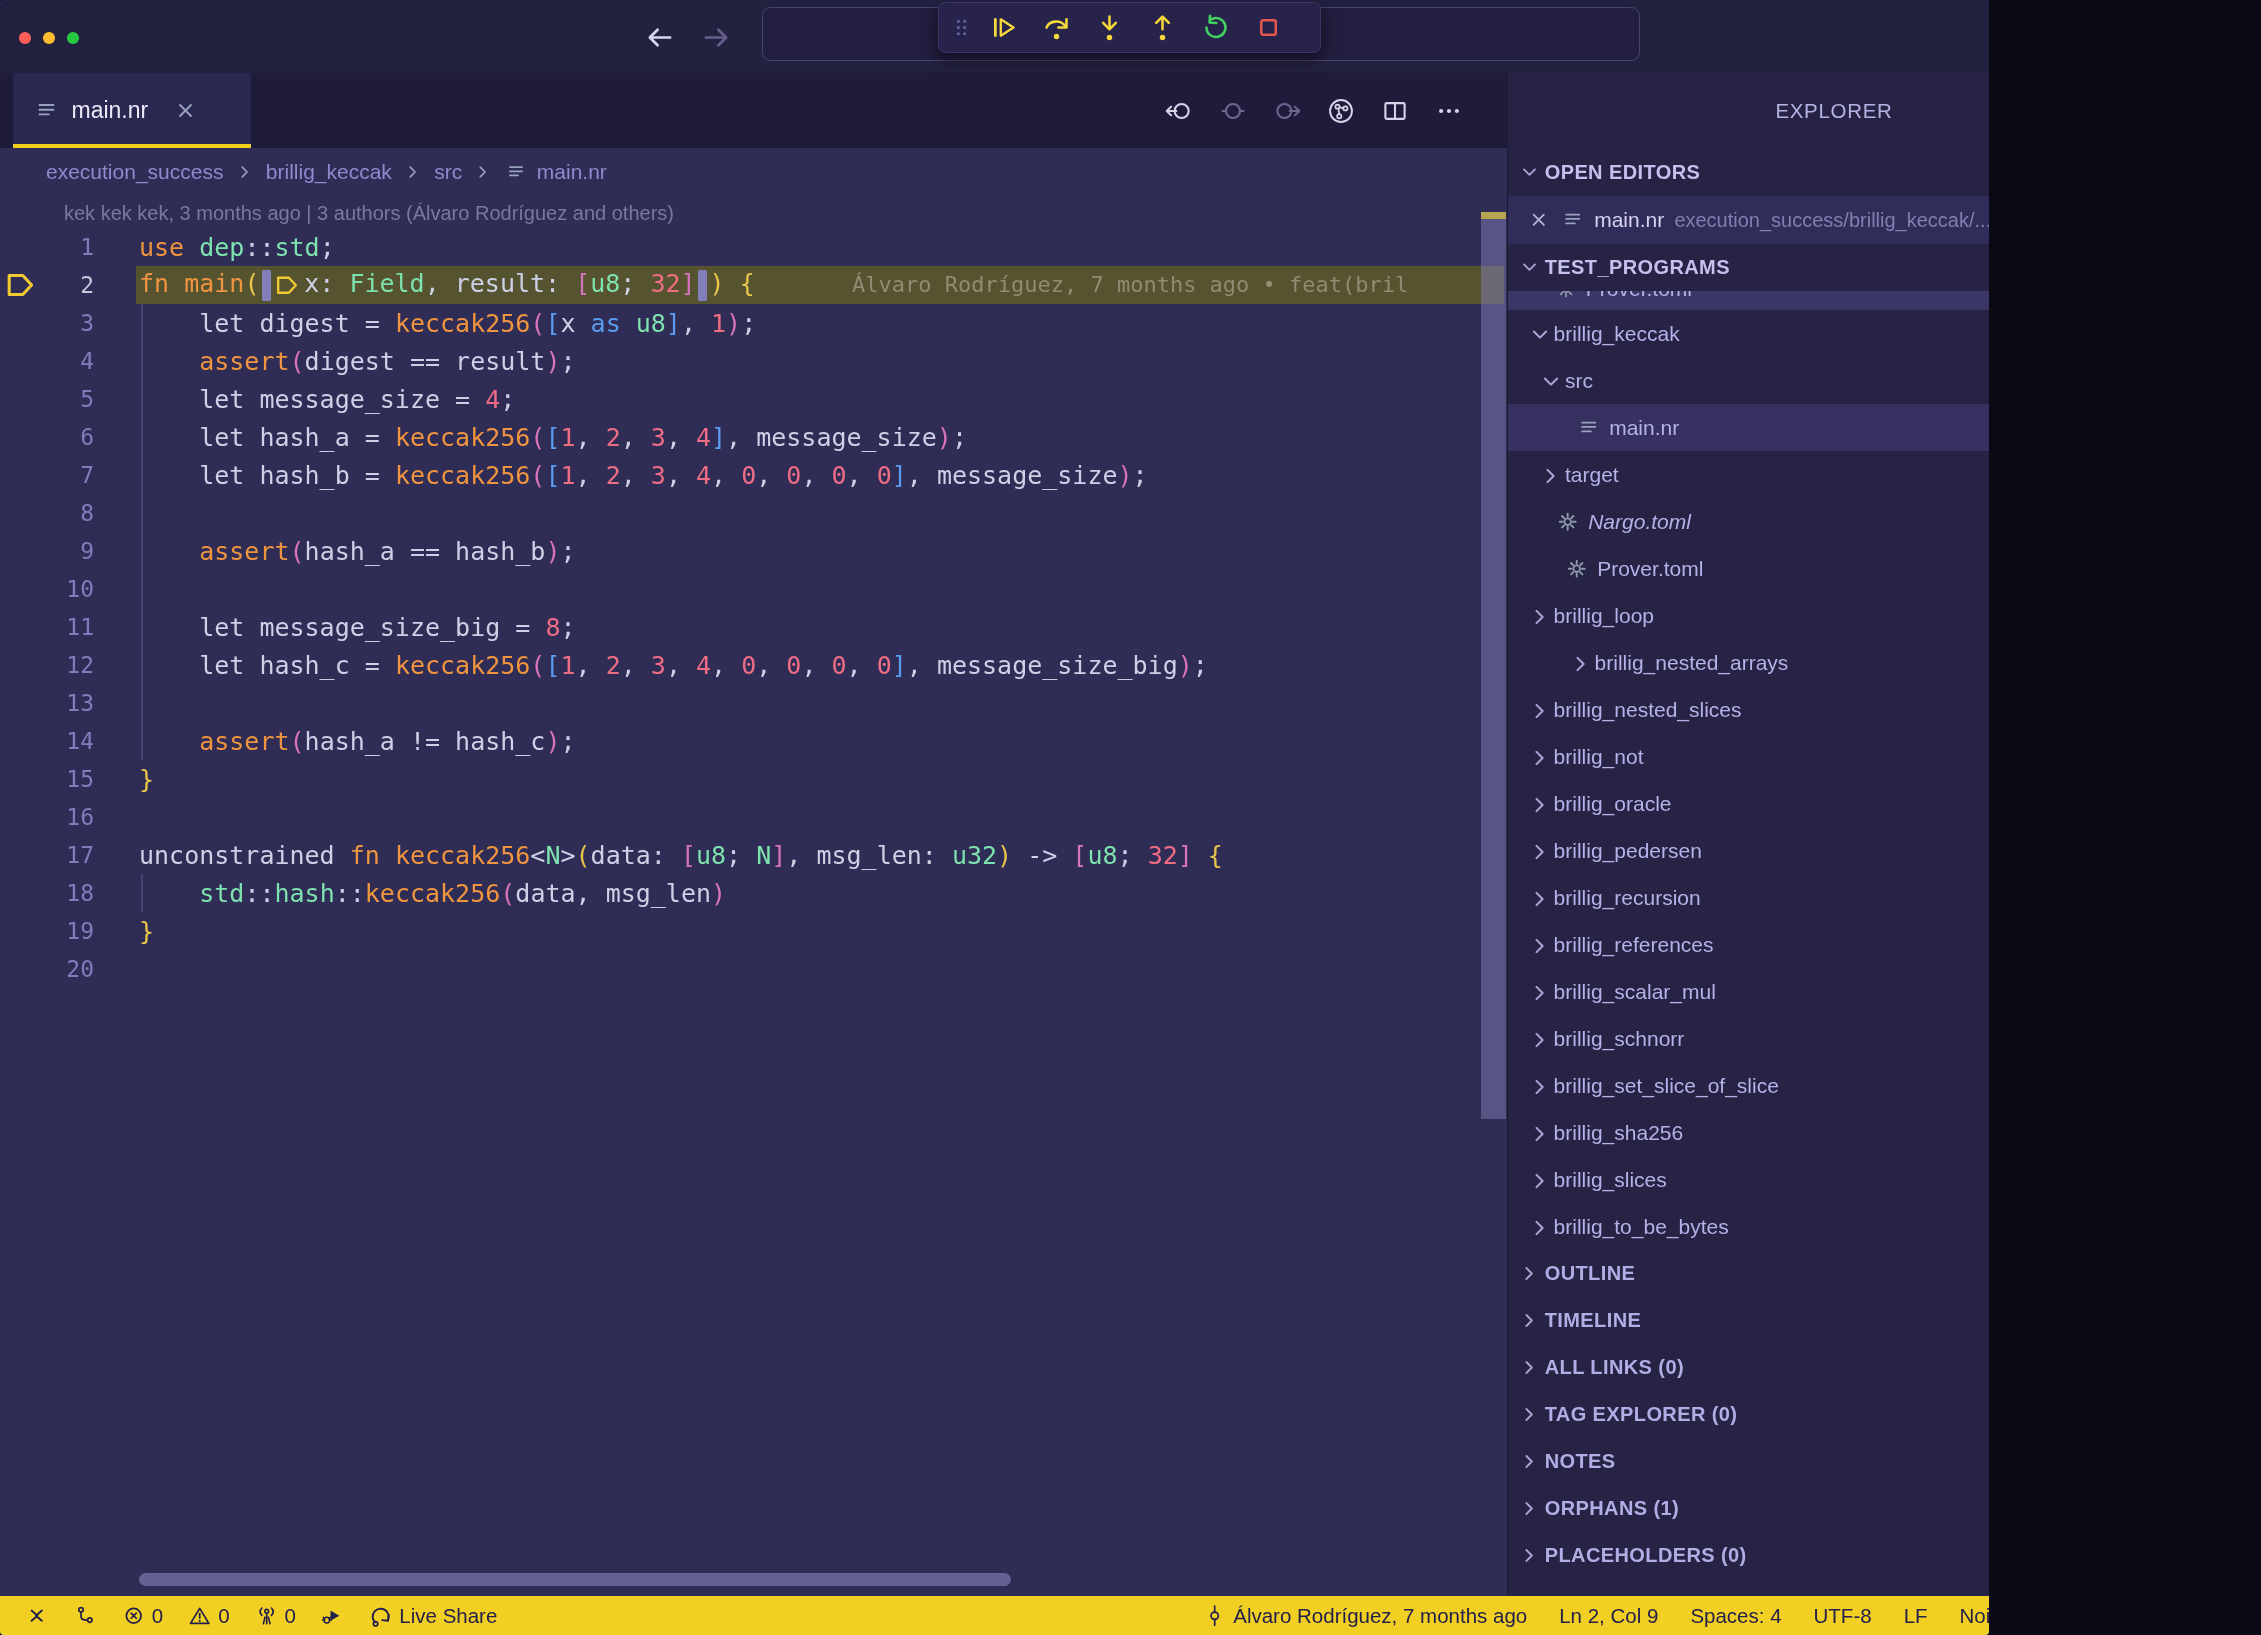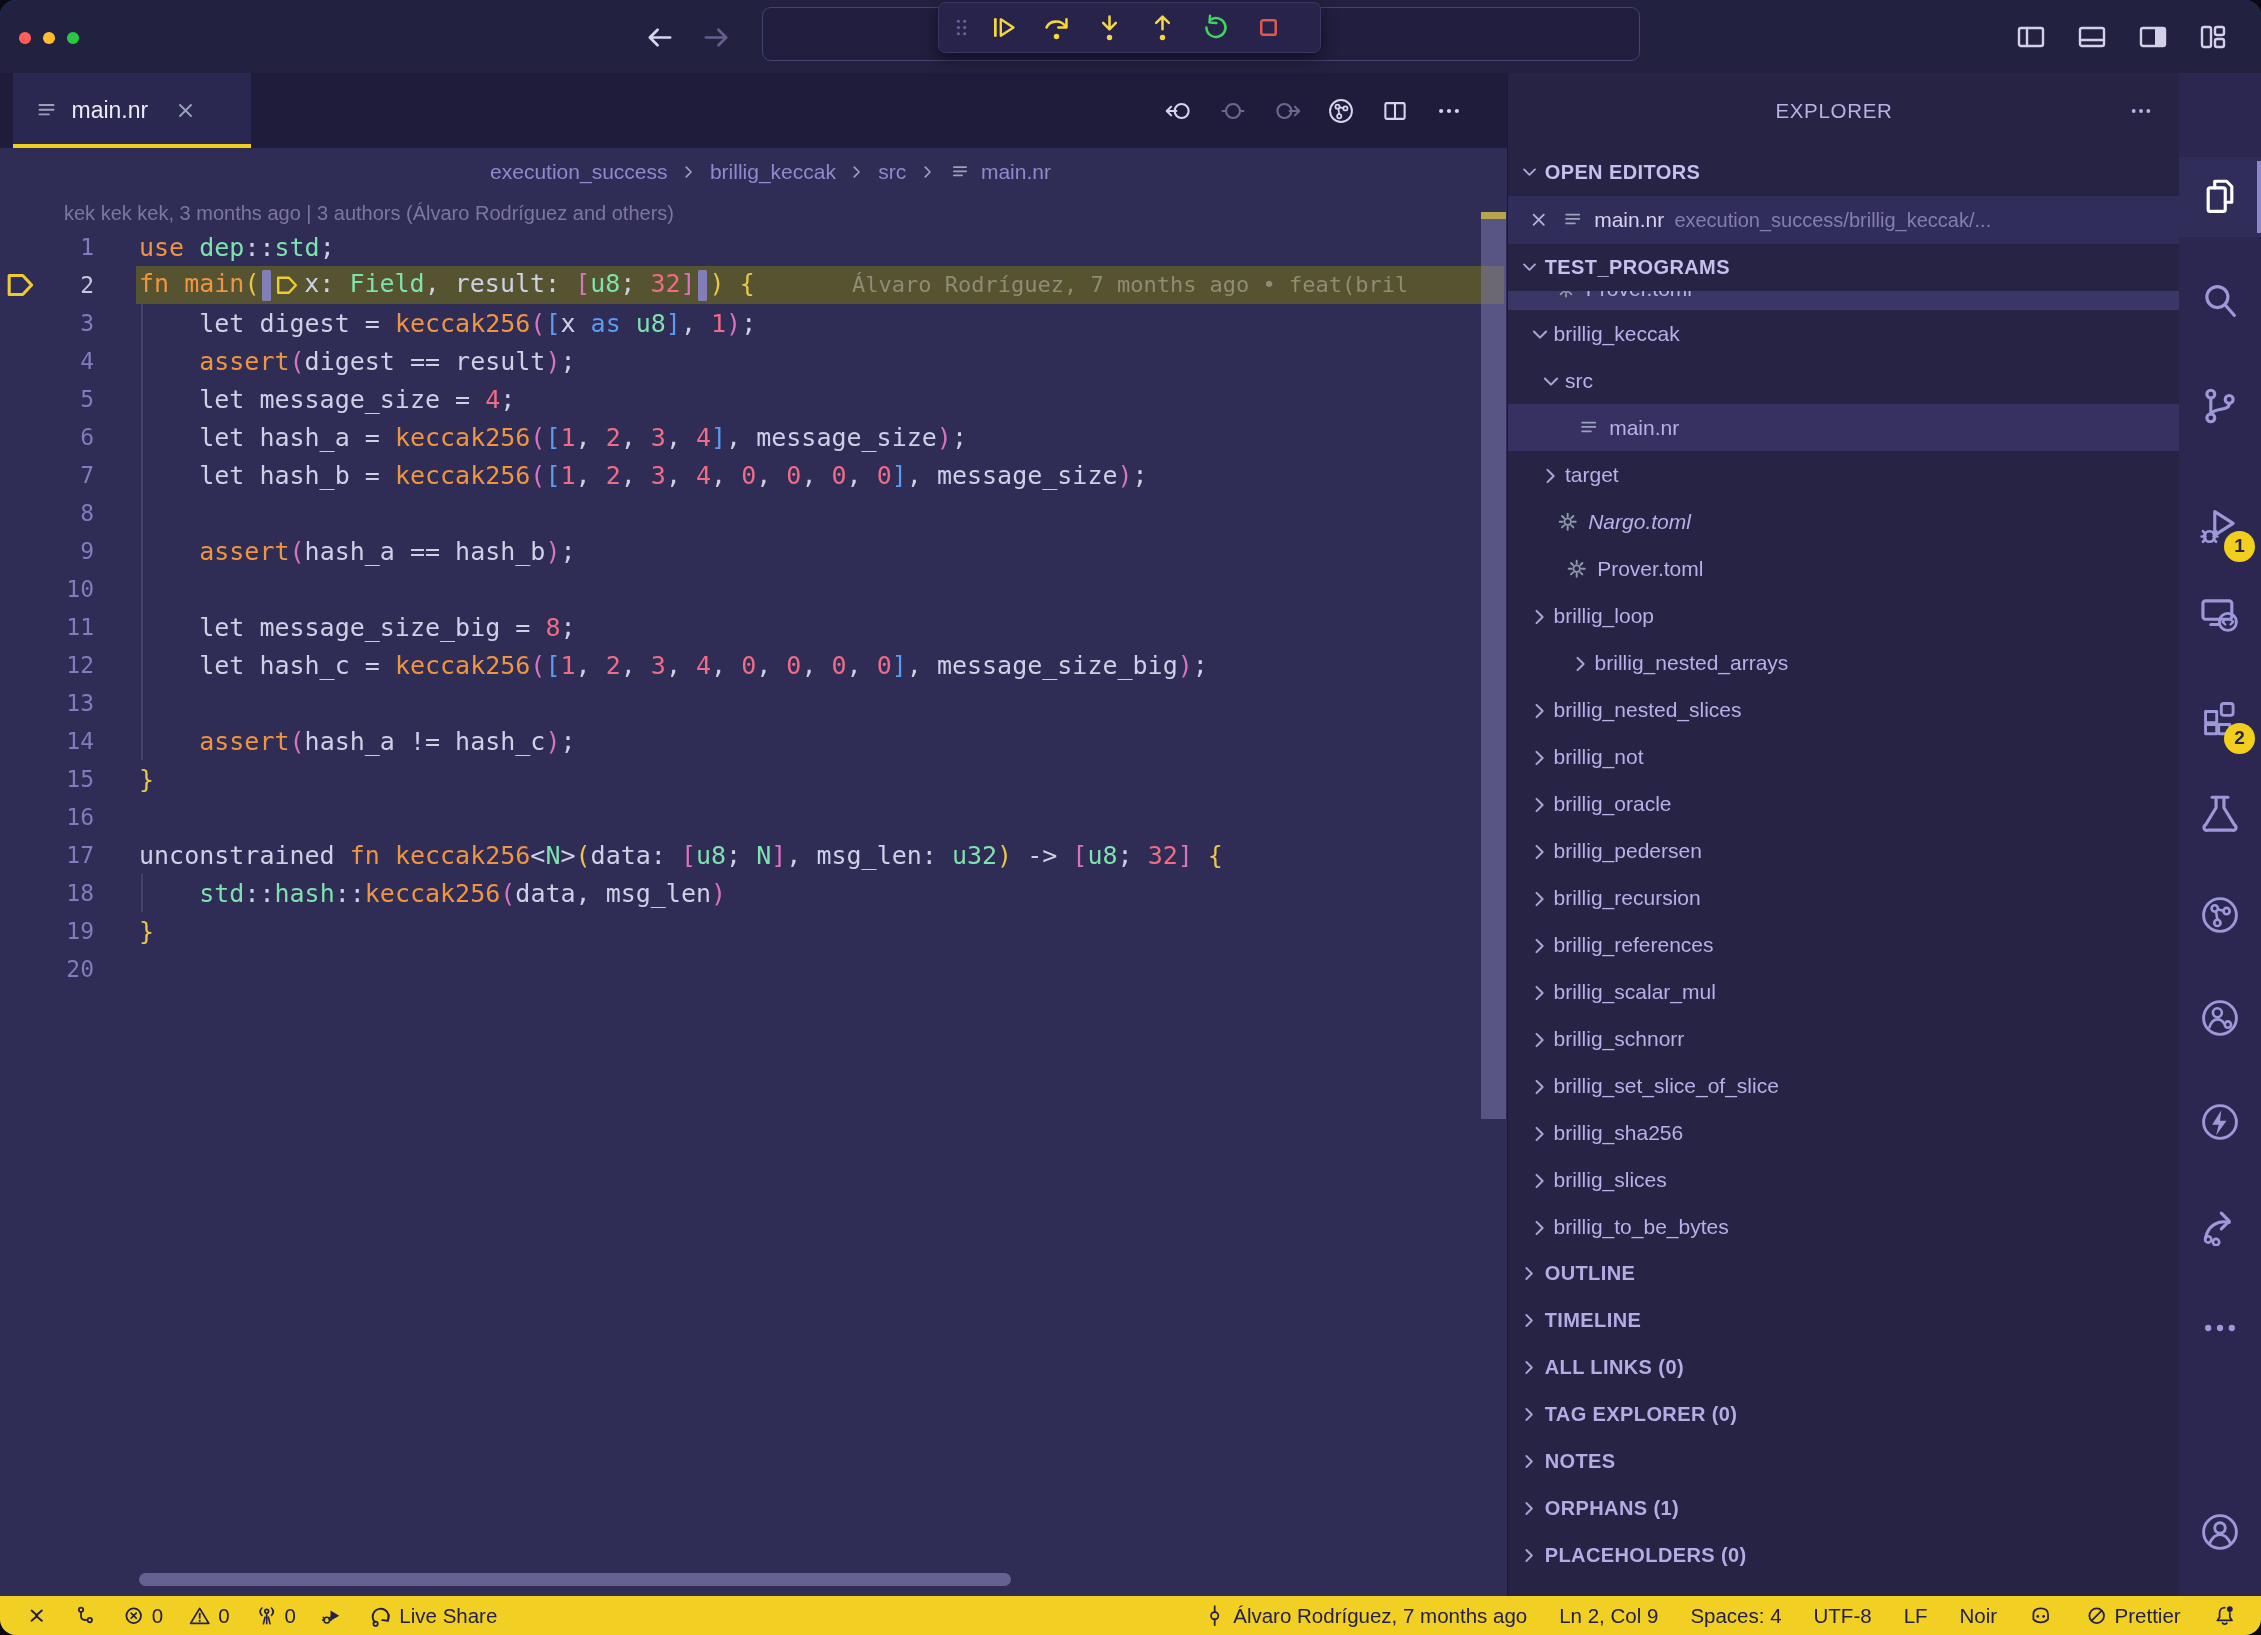--- a/index.html
+++ b/index.html
@@ -1,18 +1,18 @@
 <!DOCTYPE html>
 <html style="font-size:11.7px"><head>
 <meta charset="utf-8">
 <style>
   html,body{margin:0;padding:0;background:#0b0a14;}
   *{box-sizing:border-box;}
-  .screen{position:relative;width:2261px;height:1635px;background:#1d4ed8;overflow:hidden;
-          border-radius:16px;font-family:"Liberation Sans",sans-serif;}
+  .screen{position:relative;width:1989px;height:1635px;background:#1d4ed8;overflow:hidden;
+          border-radius:4px;font-family:"Liberation Sans",sans-serif;}
   
   .titlebar{position:absolute;left:0;top:0;width:2261px;height:73px;background:#232140;}
   .lights{position:absolute;left:19px;top:32px;display:flex;gap:12.4px;}
   .light{width:11.7px;height:11.7px;border-radius:50%;}
   .navarrows{position:absolute;left:644px;top:22px;display:flex;gap:26px;align-items:center;}
   .navarrows .ic{width:31px;height:31px;}
   .cmdcenter{position:absolute;left:762px;top:7.3px;width:878px;height:54px;border:1.5px solid #47436f;
              border-radius:8.8px;background:#211e3f;}
   .dbgbar{position:absolute;left:938px;top:1.5px;width:383px;height:51px;background:#27234a;border:0.7px solid #3a3666;
           border-radius:7.3px;box-shadow:0 5.9px 16px rgba(0,0,0,.5);display:flex;align-items:center;padding:0 10.2px;gap:5.9px;}
@@ -25,22 +25,22 @@
   .editorcol{position:absolute;left:0;top:73px;width:1507px;height:1523px;background:#2f2c55;}
   .tabbar{position:absolute;left:0;top:0;width:1507px;height:75px;background:#1f1c3b;}
   .tab{position:absolute;left:13px;top:0;height:75px;width:238px;background:#2a2750;display:flex;align-items:center;
        padding:0 20.5px;gap:13px;}
   .tab:after{content:"";position:absolute;left:0;right:0;bottom:0;height:4.4px;background:#f2cf1f;}
   .tab .ic{width:25px;height:25px;color:#9aa3bd;}
   .tablabel{font-size:23px;color:#eceaf8;}
   .tabclose{width:22px;height:22px;color:#b9b6d6;margin-left:11.7px;}
   .edactions{position:absolute;right:44px;top:0;height:75px;display:flex;align-items:center;gap:26px;}
   .edactions .ic{width:28px;height:28px;}
-  .breadcrumbs{position:absolute;left:0;top:75px;width:1507px;height:48px;display:flex;align-items:center;
-               padding-left:34px;gap:10.2px;font-size:21px;color:#8f8ace;justify-content:center;}
+  .breadcrumbs{position:absolute;left:12px;top:75px;width:1507px;height:48px;display:flex;align-items:center;
+               padding-left:34px;gap:10.2px;font-size:21px;color:#8f8ace;}
   .breadcrumbs .sep{width:19px;height:19px;color:#6d68a0;}
   .breadcrumbs .ic{width:22px;height:22px;color:#9aa3bd;}
   .codearea{position:absolute;left:0;top:123px;width:1507px;height:1400px;overflow:hidden;
             font-family:"DejaVu Sans Mono",monospace;}
   .blamehdr{height:32px;line-height:35px;padding-left:64px;font-size:20px;color:#7b77a0;
             font-family:Liberation Sans, sans-serif;white-space:nowrap;}
   .code-line{position:relative;height:38px;display:flex;align-items:center;overflow:hidden;}
   .code-line.hl:before{content:"";position:absolute;left:136px;right:2.9px;top:0;bottom:0;background:#565330;}
   .cmark{width:41px;display:flex;justify-content:center;z-index:1;}
   .cnum{width:53px;text-align:right;font-size:23px;color:#817dbd;z-index:1;}

